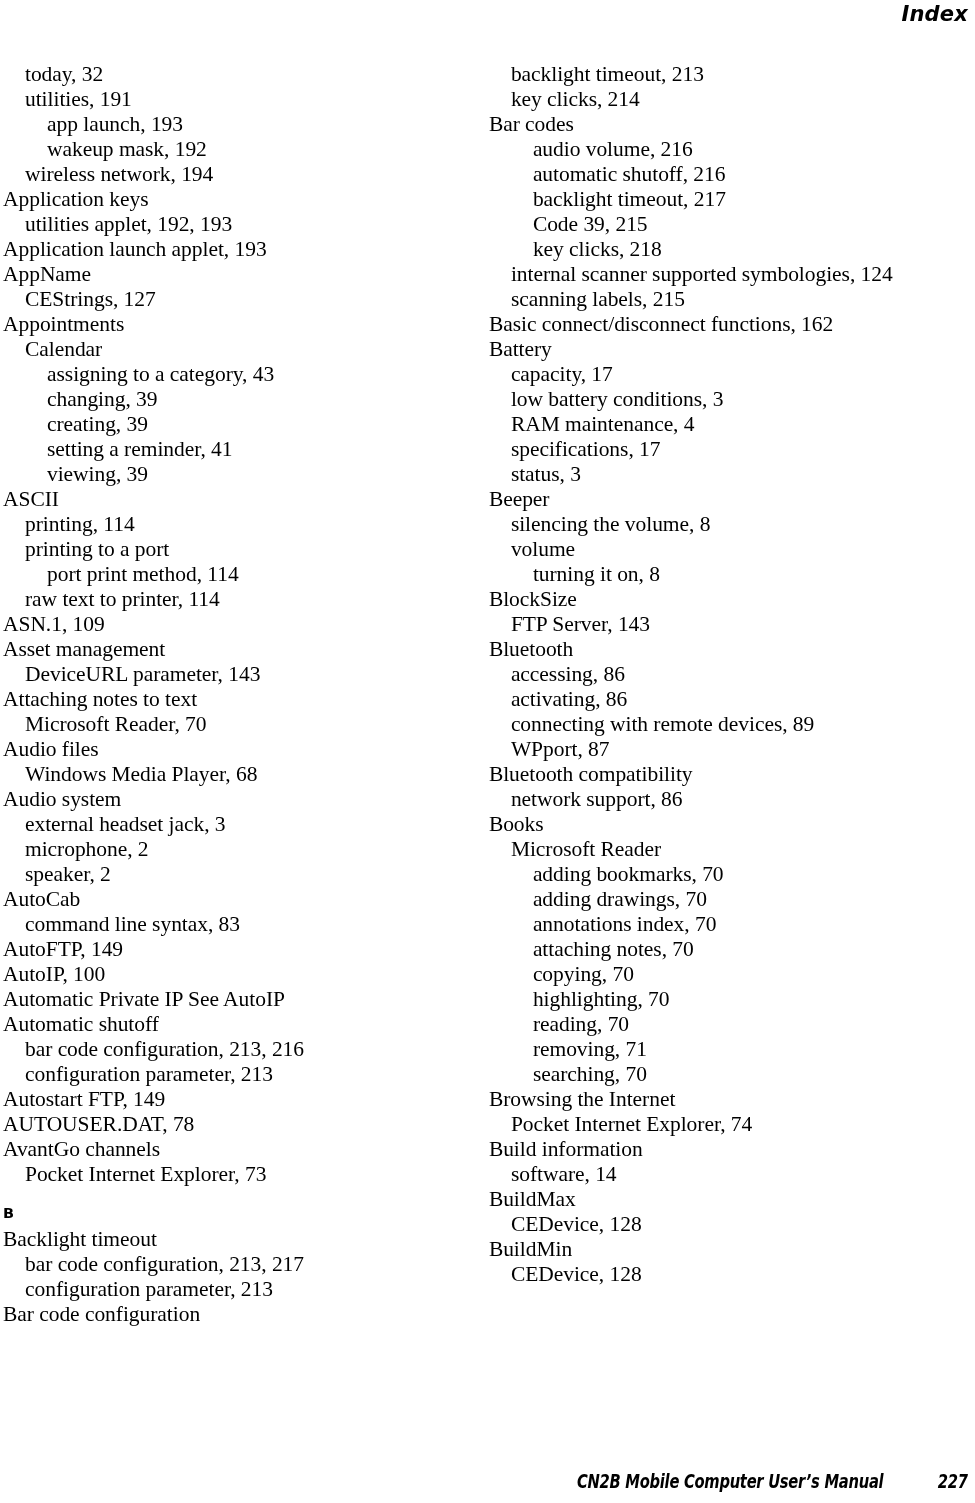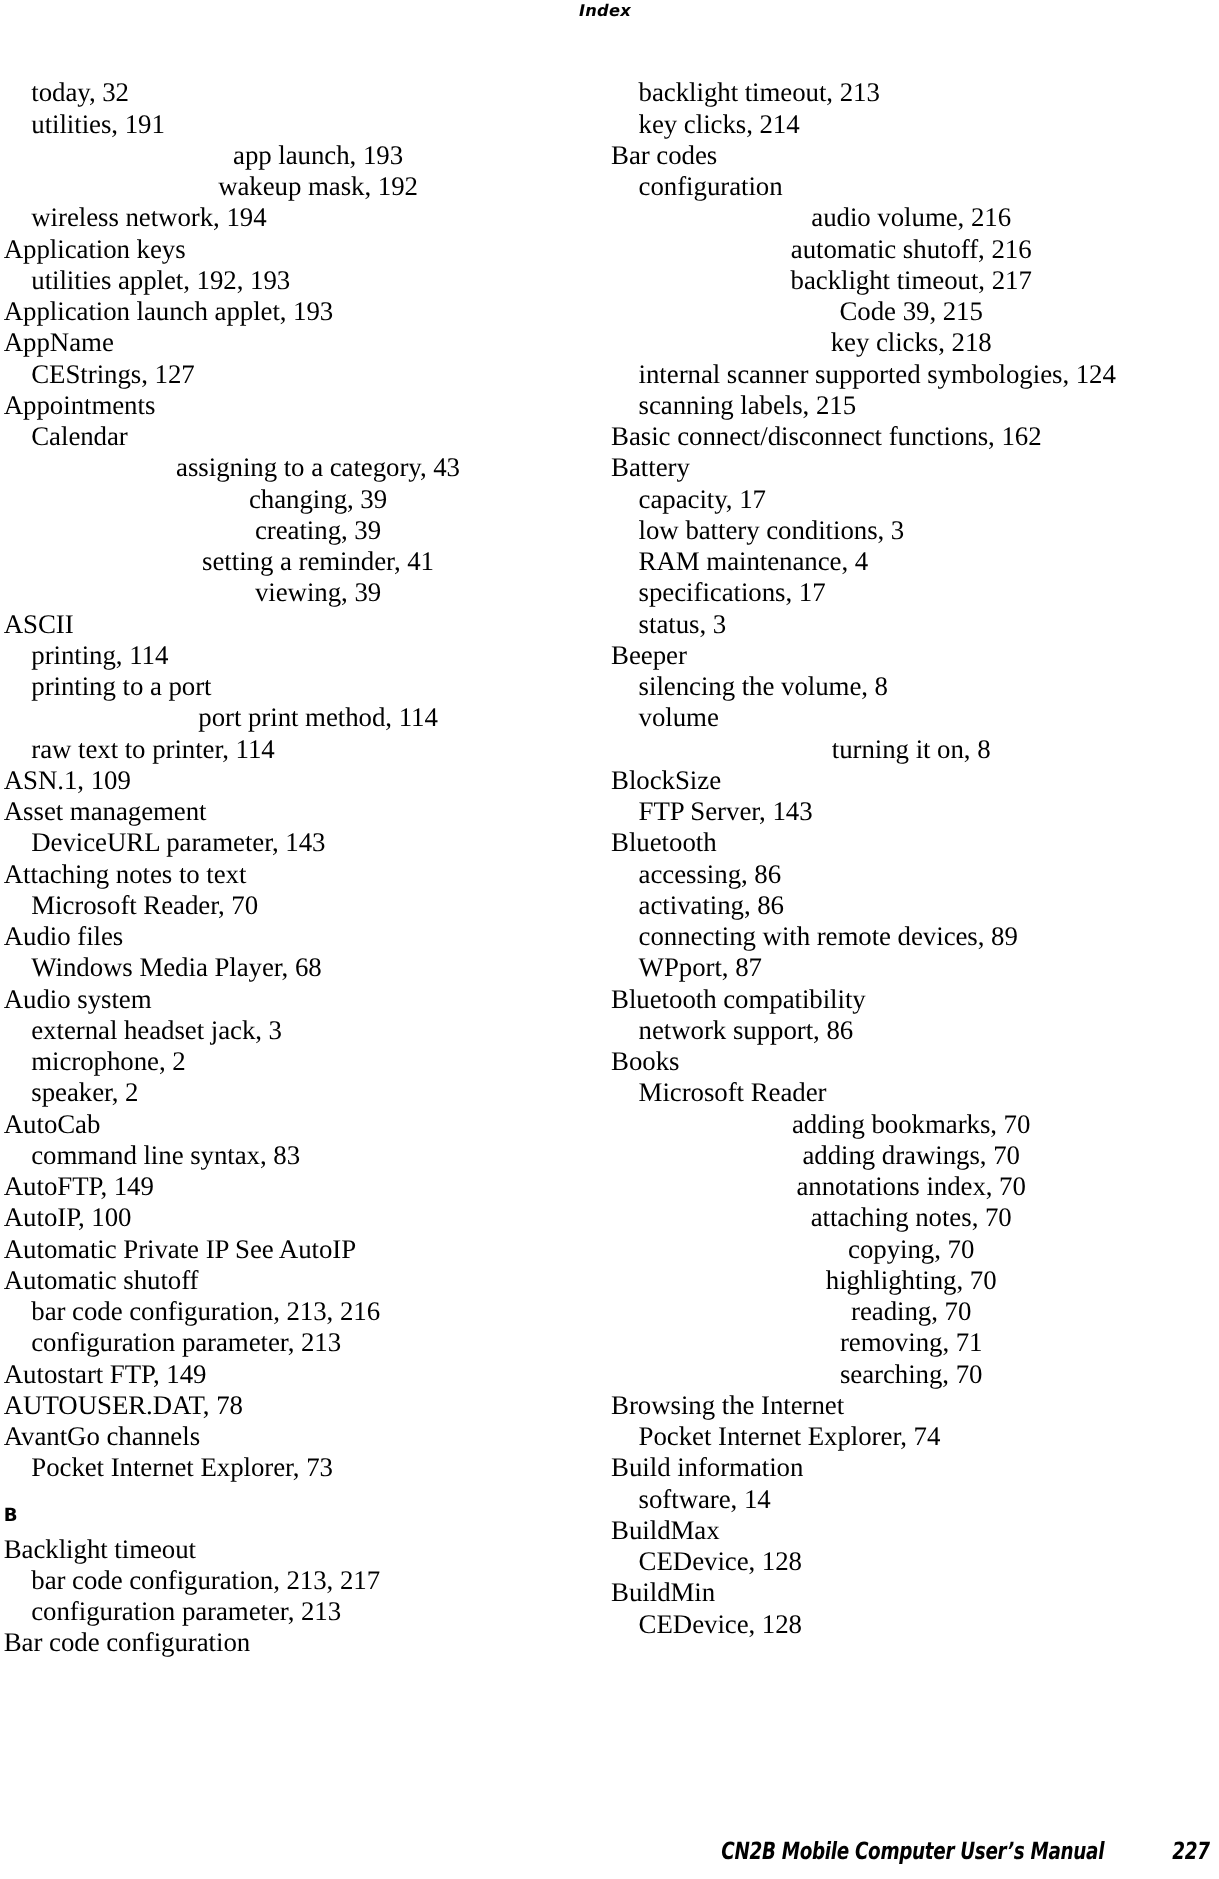--- a/index.html
+++ b/index.html
@@ -15,25 +15,25 @@
     color: #000000;
     overflow: hidden;
   }
 
   
   .page-header {
     position: absolute;
     top: 2px;
     left: 0;
     right: 7px;
-    text-align: center;
+    text-align: right;
     font-family: "DejaVu Sans", "Liberation Sans", sans-serif;
     font-weight: bold;
     font-style: italic;
-    font-size: 13px;
+    font-size: 21px;
     letter-spacing: 0.2px;
     color: #000;
   }
 
   
   .index-body {
     position: absolute;
     top: 62px;
     left: 0;
     width: 925px;
@@ -50,21 +50,21 @@
   .index-column.right { padding-left: 27px; }
 
   .entry {
     font-size: 21.5px;
     line-height: 25px;
     white-space: nowrap;
     letter-spacing: -0.05px;
   }
   .lvl0 { padding-left: 0px;  }
   .lvl1 { padding-left: 22px; }
-  .lvl2 { padding-left: 44px; text-align: center; }
+  .lvl2 { padding-left: 44px; }
 
   
   .section-letter {
     font-family: "DejaVu Sans", "Liberation Sans", sans-serif;
     font-weight: bold;
     font-size: 14.5px;
     line-height: 25px;
     margin-top: 14px;
     margin-bottom: 1px;
     letter-spacing: 0.3px;
@@ -154,21 +154,20 @@
       <div class="section-letter">B</div>
       <div class="entry lvl0">Backlight timeout</div>
       <div class="entry lvl1">bar code configuration, 213, 217</div>
       <div class="entry lvl1">configuration parameter, 213</div>
       <div class="entry lvl0">Bar code configuration</div>
     </div>
   <div class="index-column right" id="col-right">
       <div class="entry lvl1">backlight timeout, 213</div>
       <div class="entry lvl1">key clicks, 214</div>
       <div class="entry lvl0">Bar codes</div>
-      <div class="entry lvl1">configuration</div>
       <div class="entry lvl2">audio volume, 216</div>
       <div class="entry lvl2">automatic shutoff, 216</div>
       <div class="entry lvl2">backlight timeout, 217</div>
       <div class="entry lvl2">Code 39, 215</div>
       <div class="entry lvl2">key clicks, 218</div>
       <div class="entry lvl1">internal scanner supported symbologies, 124</div>
       <div class="entry lvl1">scanning labels, 215</div>
       <div class="entry lvl0">Basic connect/disconnect functions, 162</div>
       <div class="entry lvl0">Battery</div>
       <div class="entry lvl1">capacity, 17</div>

